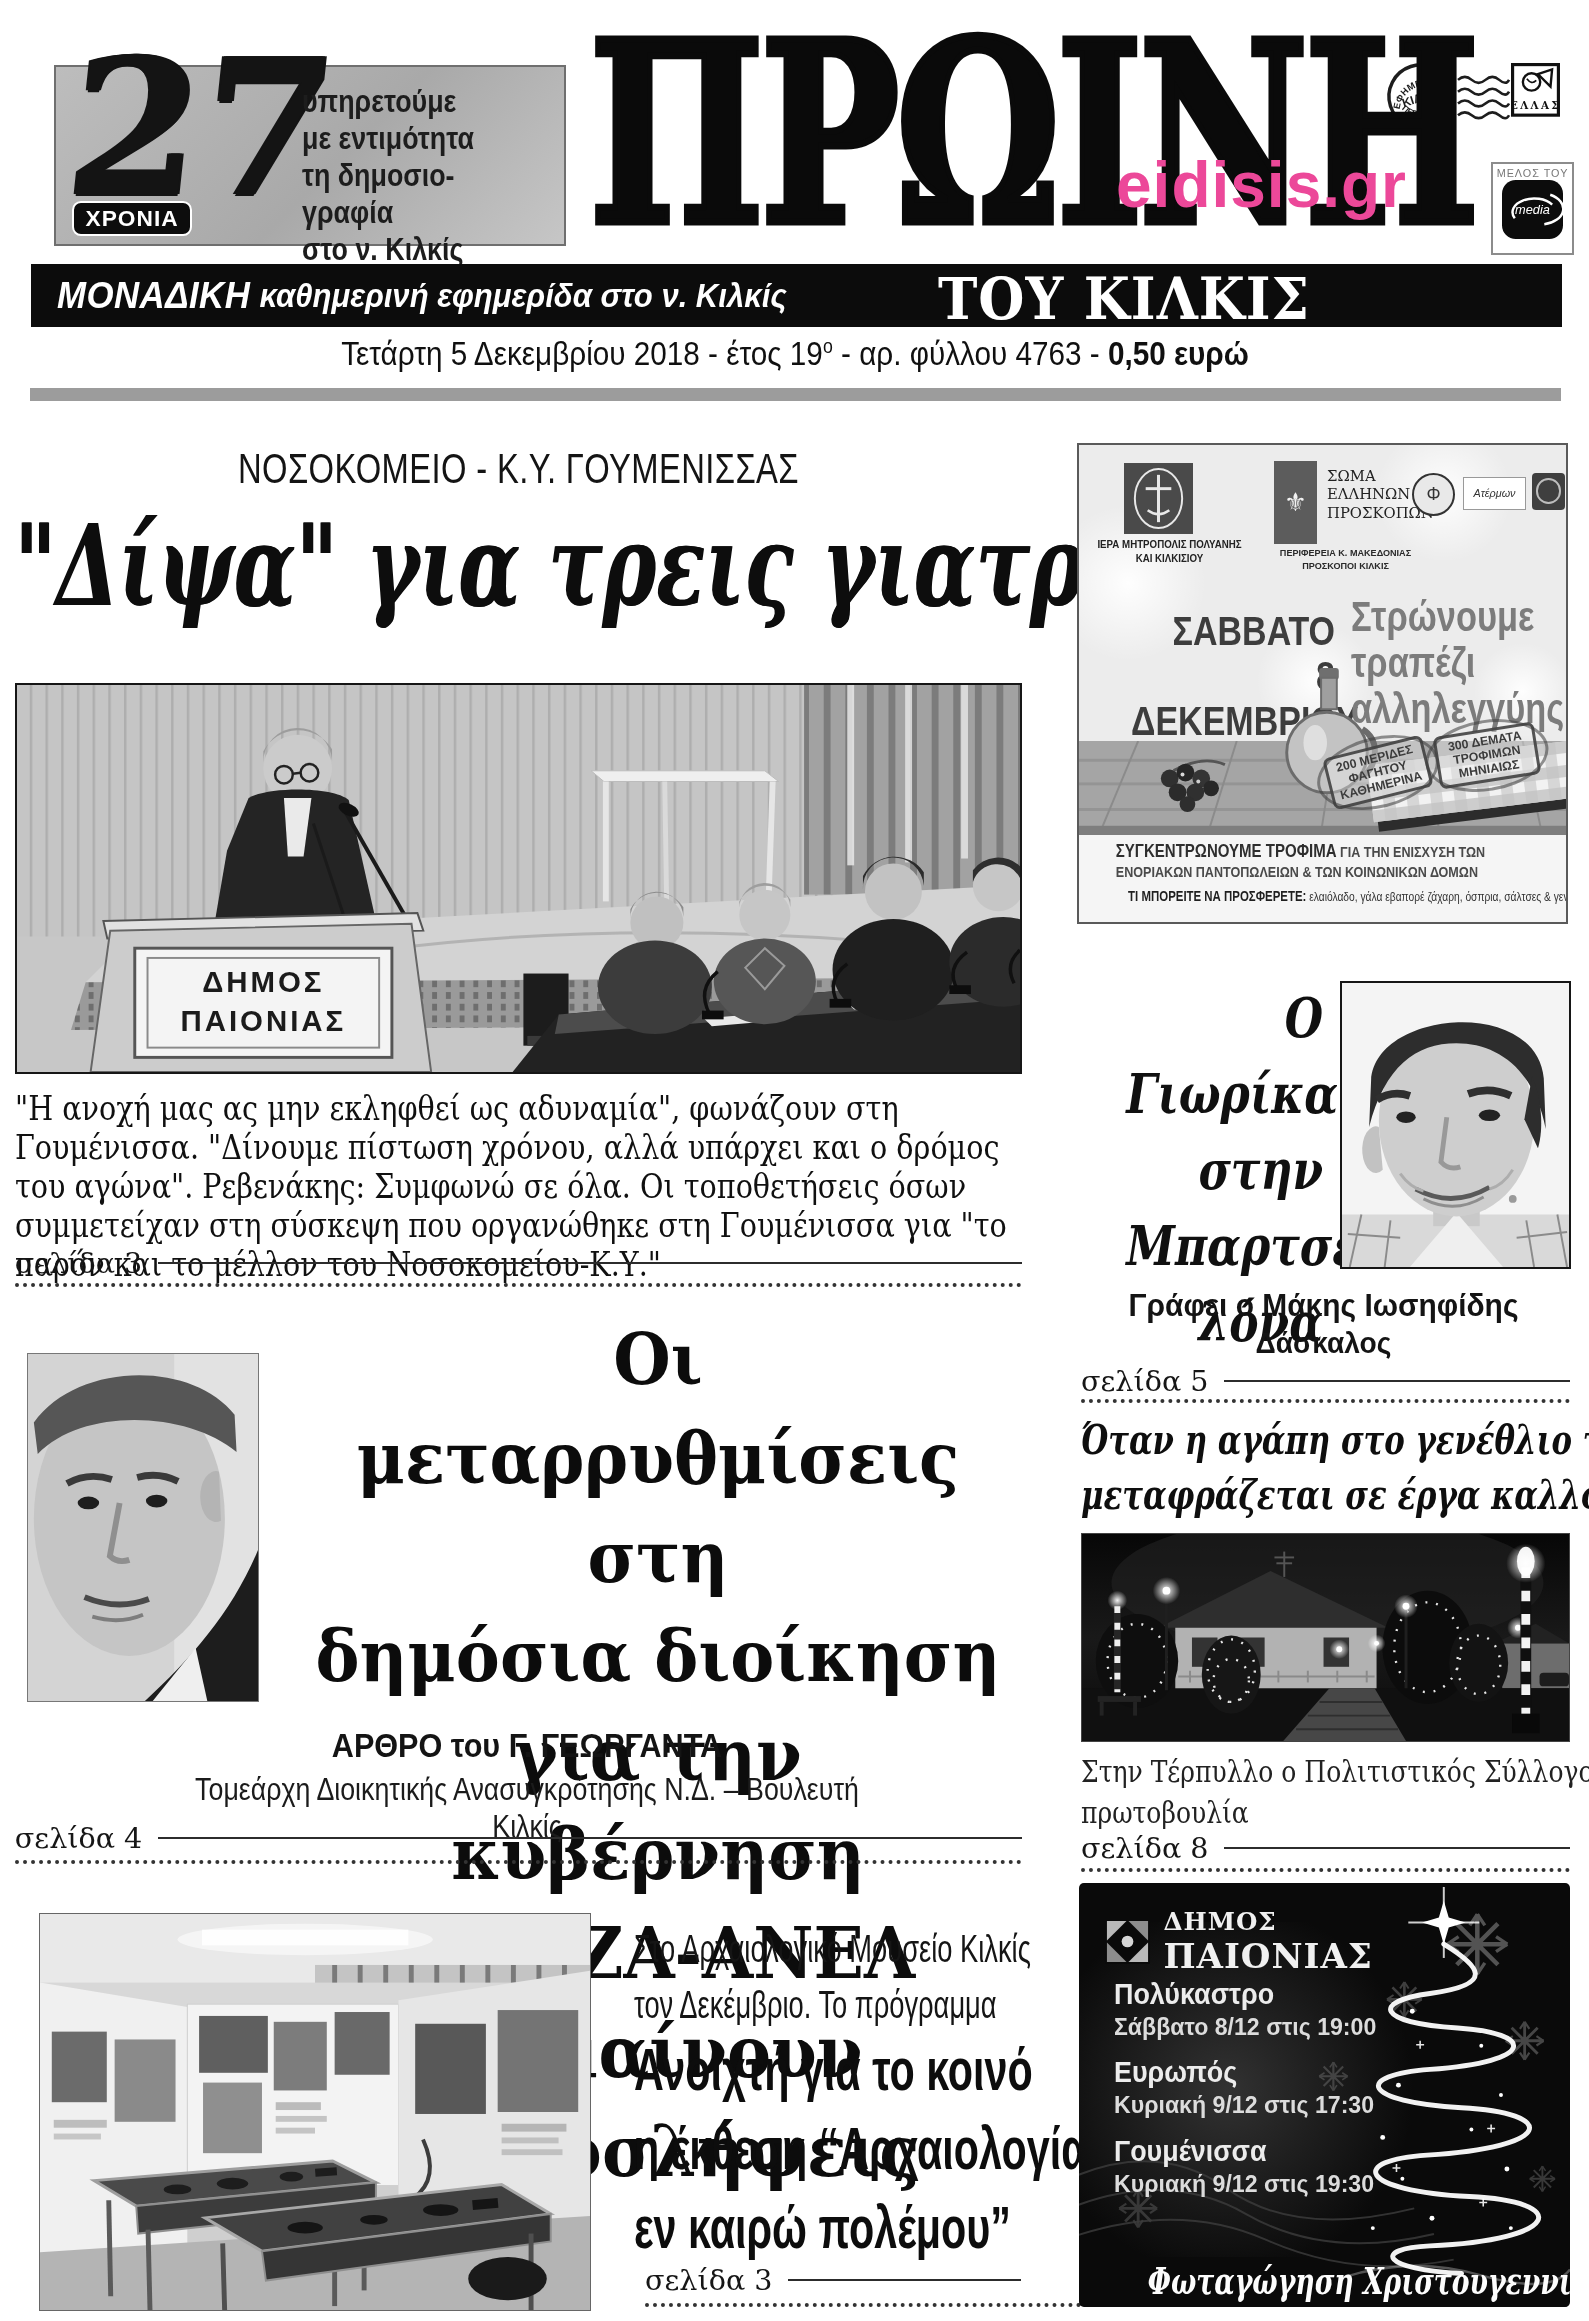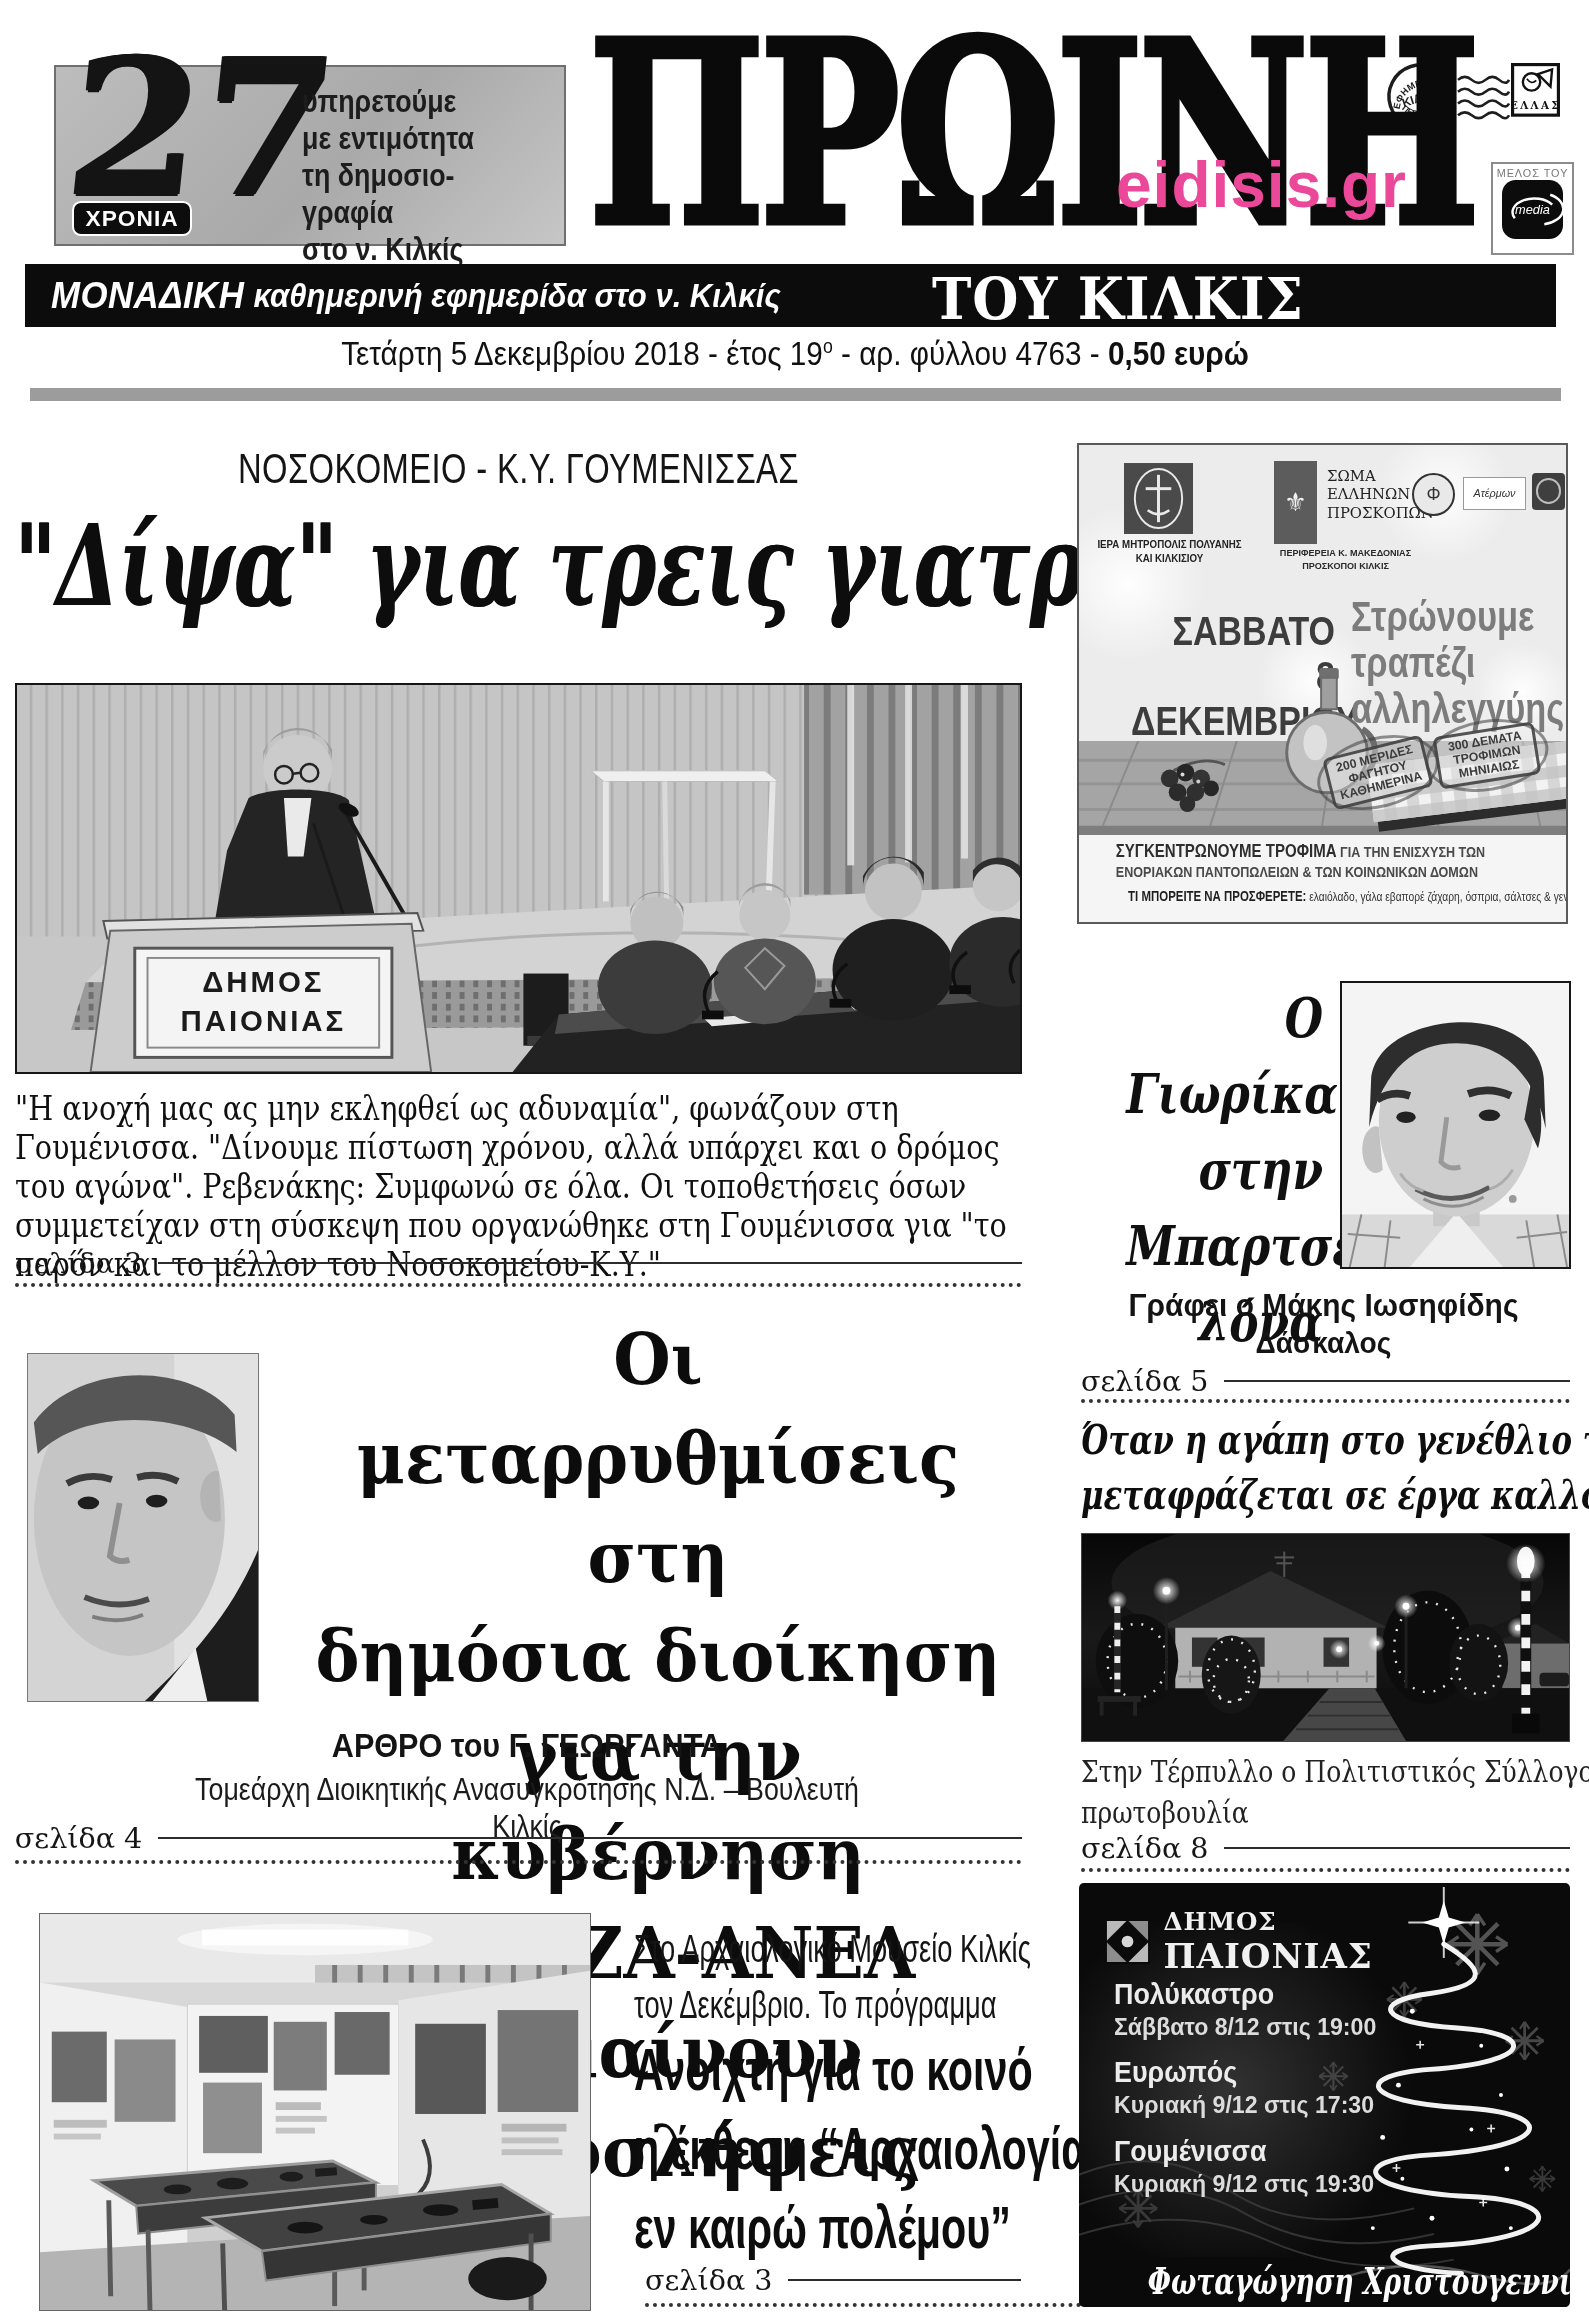--- a/index.html
+++ b/index.html
@@ -16,21 +16,21 @@
   .years-slogan { position:absolute; left:246px; top:15.8px; font-weight:bold; font-size:30.5px; line-height:37px; color:#1d1d1d; transform:scaleX(.88); transform-origin:left top; }
   .masthead-title { left:589px; top:7.9px; font-size:251px; line-height:1; font-weight:bold; font-family:"DejaVu Serif",serif; color:#0a0a0a; letter-spacing:-5.9px; transform:scaleX(.74); transform-origin:left top; -webkit-text-stroke:6.9px #0a0a0a; white-space:nowrap; z-index:1; }
   .masthead-site { left:1116px; top:148px; font-weight:bold; font-size:64px; letter-spacing:1px; color:#ec4899; z-index:3; }
   .postmark { left:1385px; top:61px; width:71px; height:71px; transform:rotate(-18deg); }
   .waves { left:1456px; top:73px; width:57px; height:51px; }
   .hellas-stamp { left:1511px; top:63px; width:49px; height:67px; }
   .member-badge { left:1491px; top:162px; width:83px; height:93px; background:#fff; border:2px solid #8c8c8c; text-align:center; }
   .member-label { font-size:10.8px; letter-spacing:1px; color:#777; margin-top:3px; font-family:"Liberation Sans",sans-serif; }
 
   
-  .band { left:25px; top:264px; width:1531px; height:63px; background:#0c0c0c; }
+  .band { left:31px; top:264px; width:1531px; height:63px; background:#0c0c0c; }
   .band-left { position:absolute; left:25.6px; top:0; height:63px; display:flex; align-items:center; color:#fff; font-style:italic; font-family:"Liberation Sans",sans-serif; transform:scaleX(.94); transform-origin:left center; }
   .band-unique { font-weight:bold; font-size:37px; margin-right:9.9px; letter-spacing:0.5px; }
   .band-tagline { font-weight:bold; font-size:33px; }
   .band-edition { position:absolute; left:901px; top:1px; width:384px; text-align:center; color:#fff; font-weight:bold; font-size:53px; font-family:"DejaVu Serif",serif; letter-spacing:1px; transform:scaleY(1.08); transform-origin:center top; }
   .dateline { left:0; top:335px; width:1590px; text-align:center; font-family:"Liberation Sans",sans-serif; font-size:33px; color:#101010; transform:scaleX(.9); transform-origin:center; }
   .dateline .price { font-weight:bold; }
   .graybar { left:29.6px; top:388px; width:1531px; height:12.8px; background:#9c9c9c; }
 
   
   .pageref { display:flex; align-items:center; gap:15.8px; height:31.5px; font-size:28.6px; color:#161616; }

